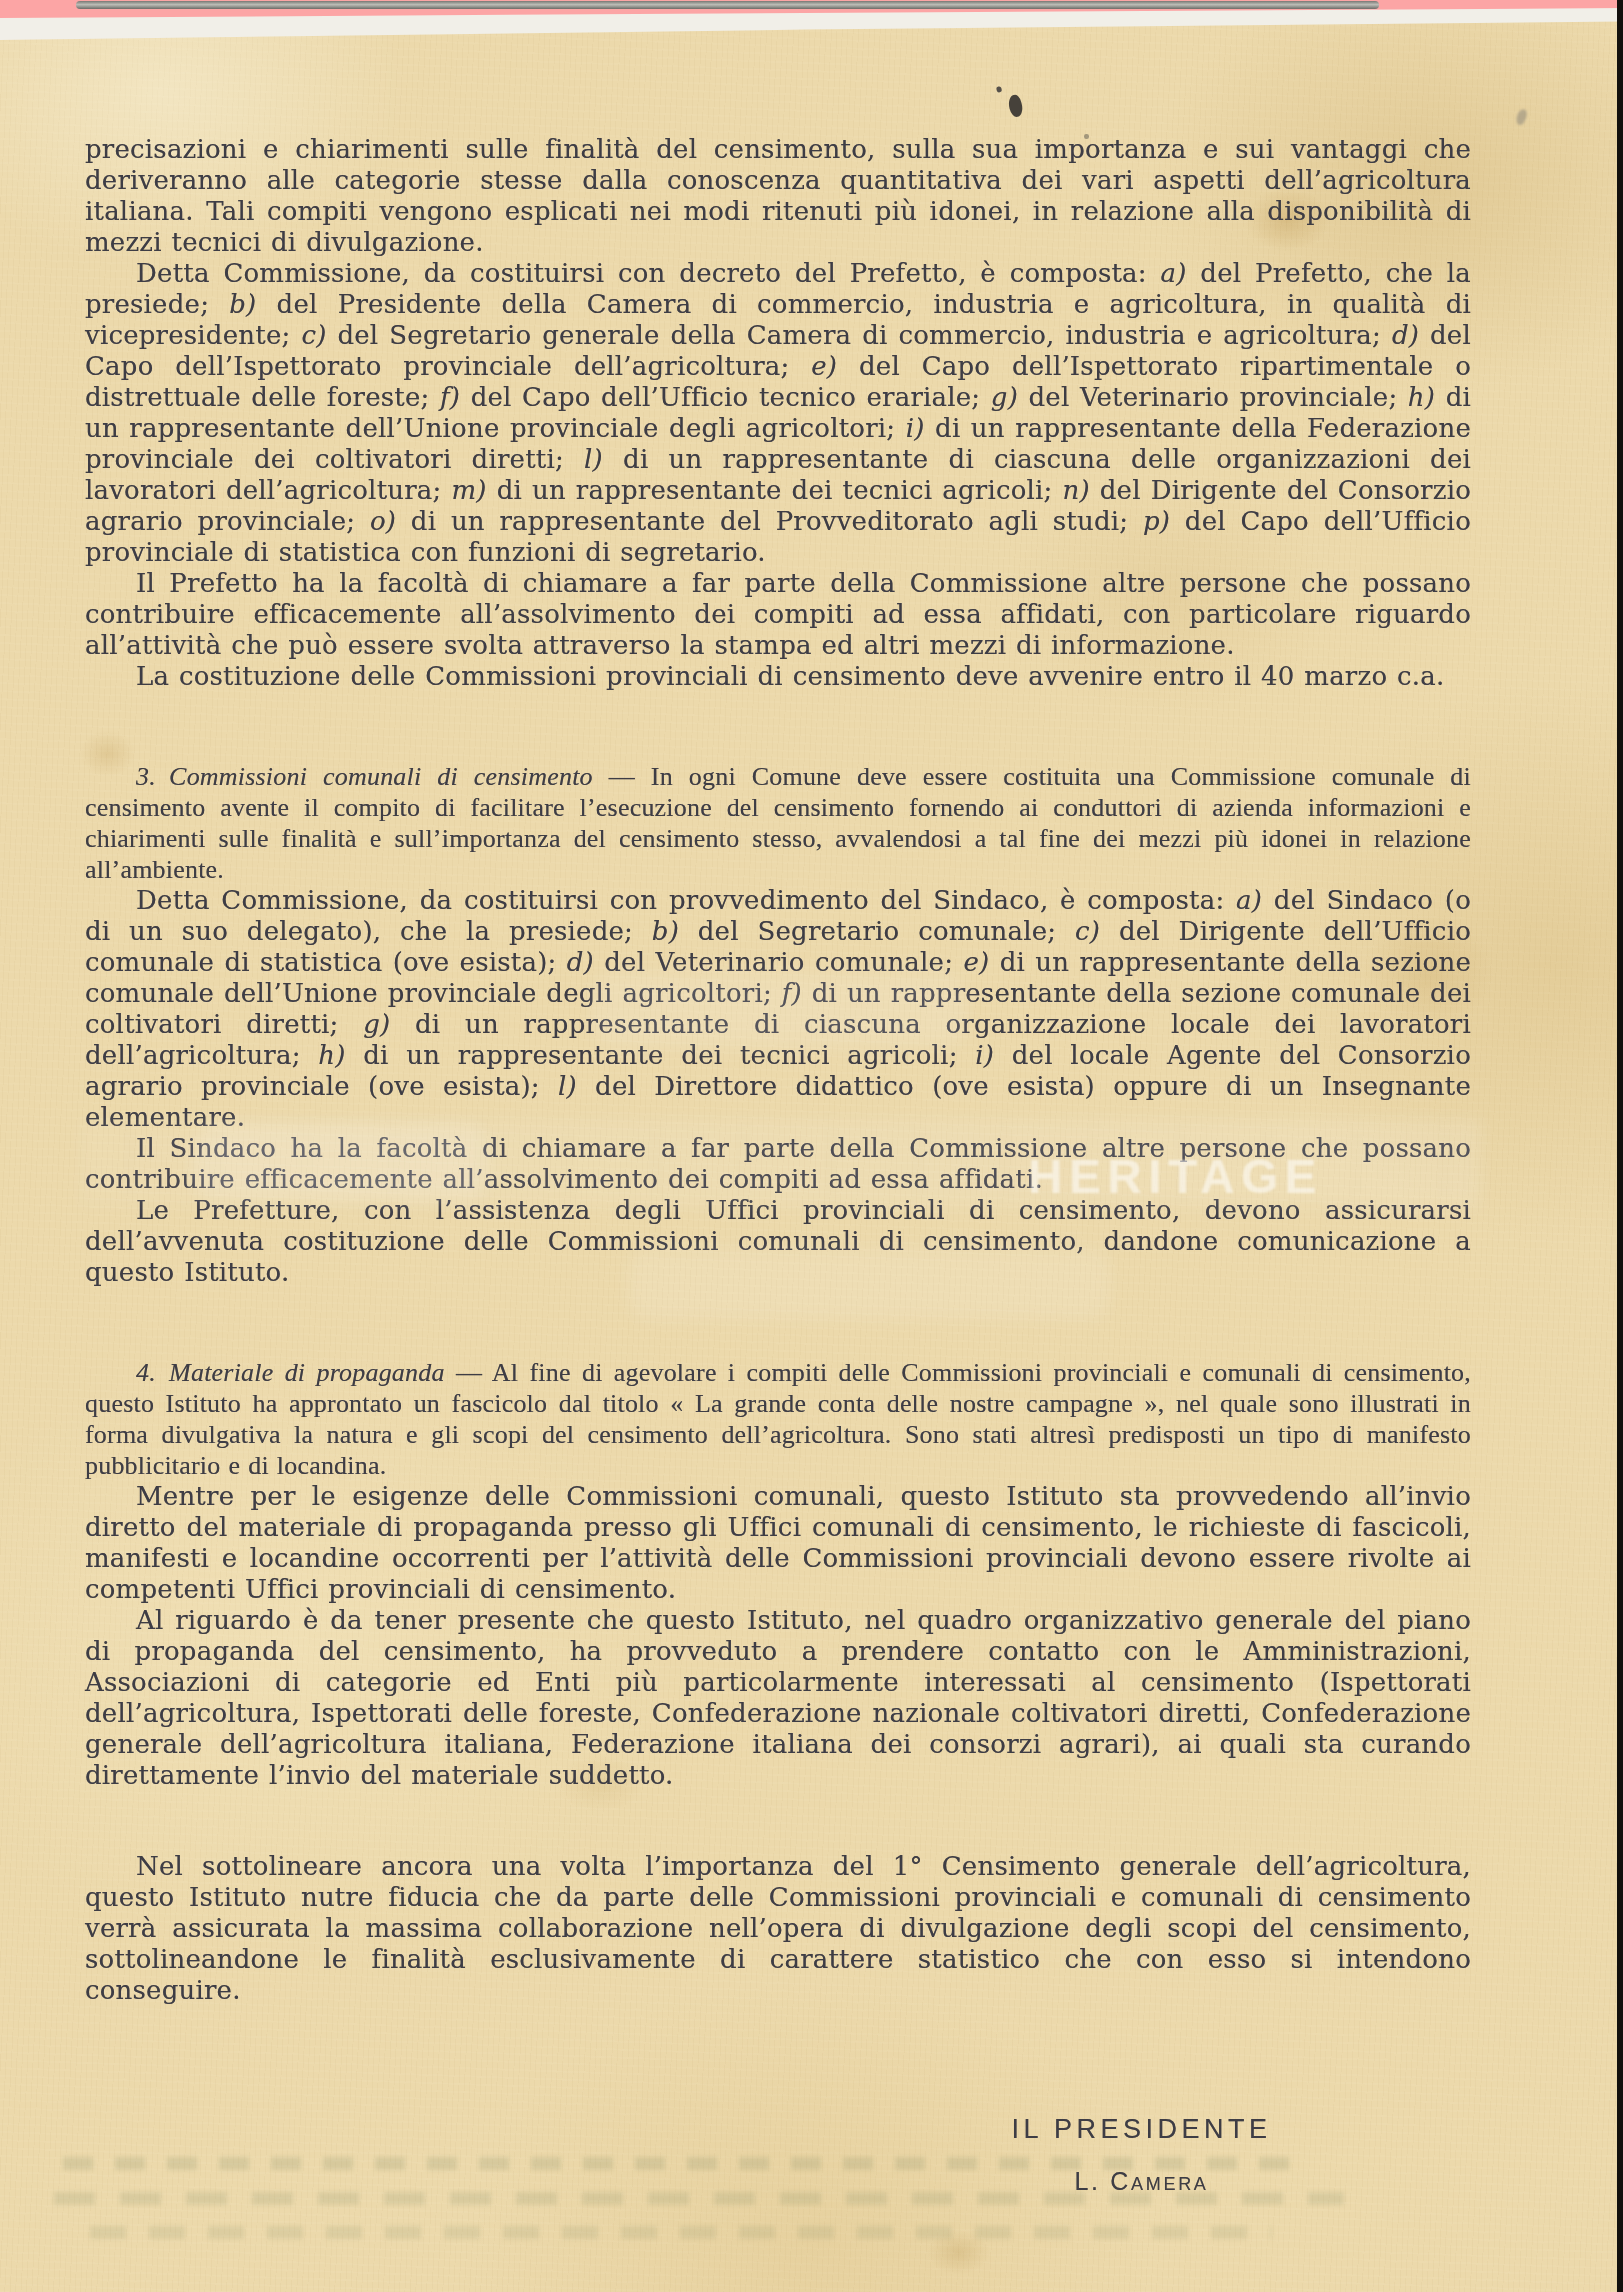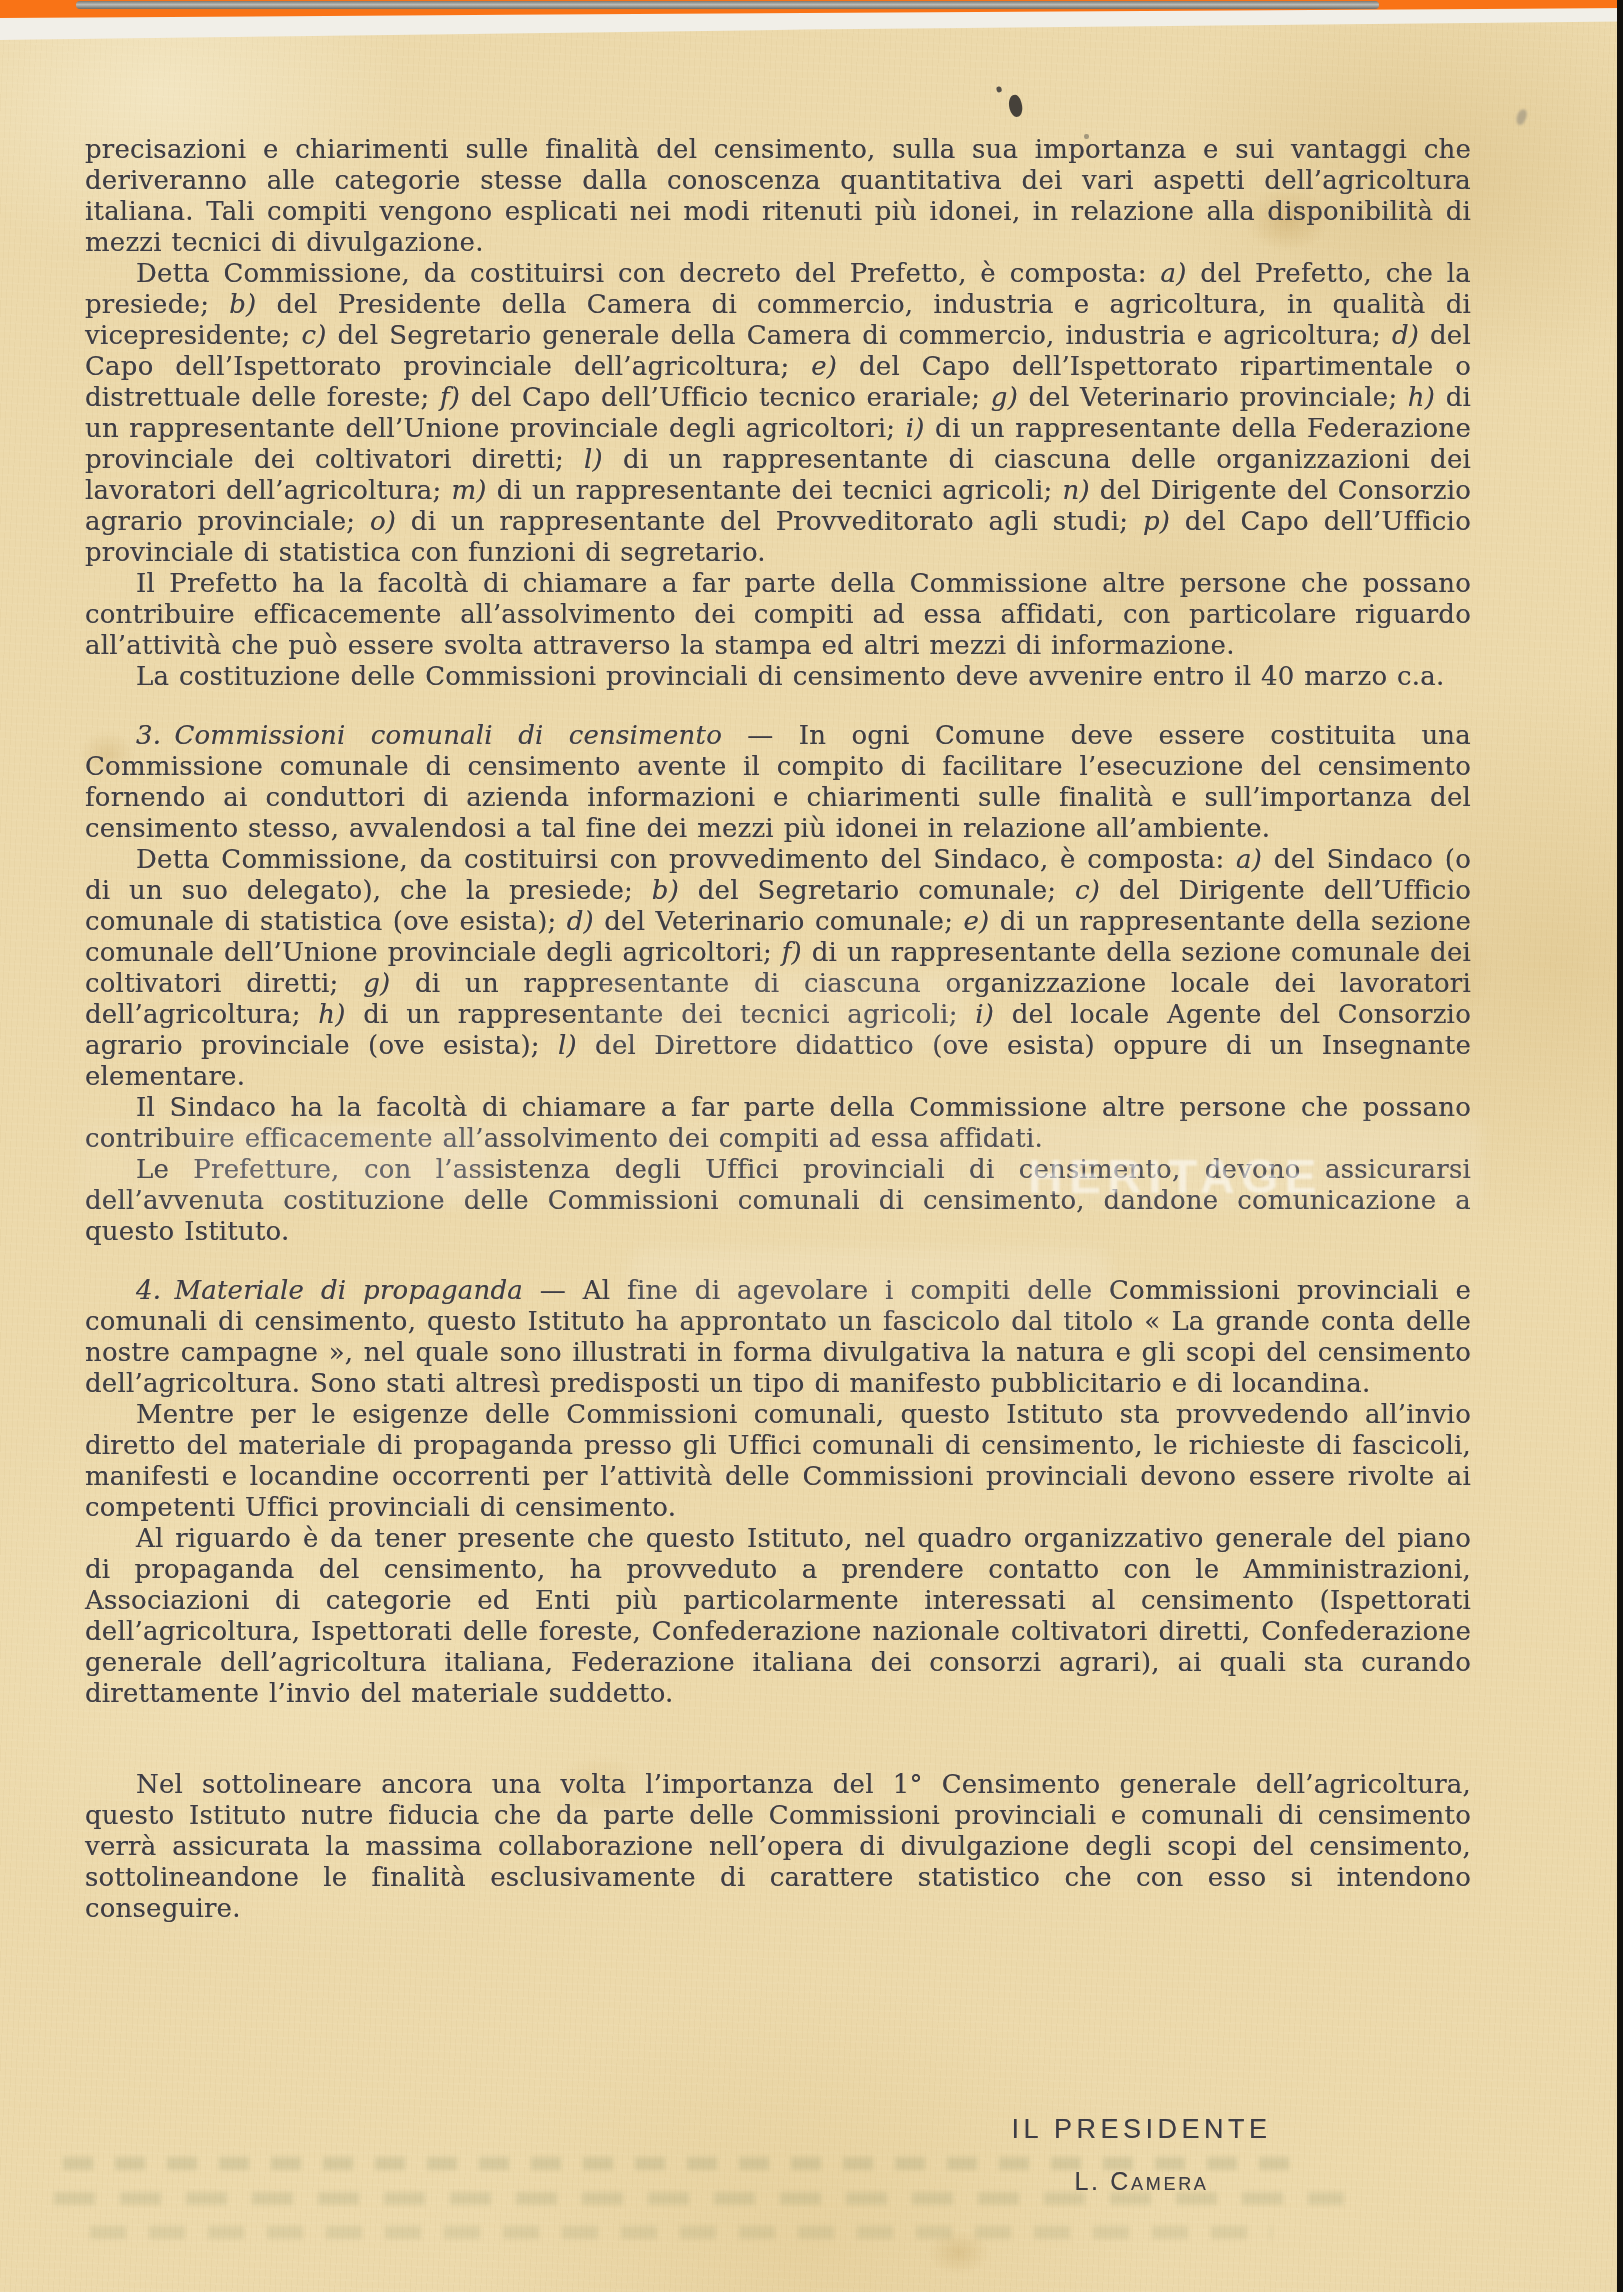--- a/index.html
+++ b/index.html
@@ -1,16 +1,16 @@
 <!DOCTYPE html>
 <html lang="it" style="font-size:14.3px"><head>
 <meta charset="utf-8">
 <style>
   html,body{margin:0;padding:0;background:#191917;}
-  .page{position:relative;width:1624px;height:2293px;overflow:hidden;background:#f97316;}
+  .page{position:relative;width:1624px;height:2293px;overflow:hidden;background:#fca5a5;}
 
   
   .edge-white{position:absolute;left:0;top:12.5px;width:1624px;height:25px;background:#f1efe8;transform:skewY(-0.35deg);}
   .scan-rod{position:absolute;left:76px;top:0.9px;width:1303px;height:8px;border-radius:4.5px;
     background:linear-gradient(180deg,#787874,#bcbcb6 45%,#6c6c68);}
   .edge-right{position:absolute;right:0;top:0;width:7.2px;height:2293px;background:#12100d;z-index:40;}
 
   
   .paper{position:absolute;left:0;top:0;width:1624px;height:2293px;
     clip-path:polygon(0px 40px,806px 29.6px,1624px 21.5px,1624px 2293px,0px 2293px);
@@ -25,21 +25,21 @@
       repeating-linear-gradient(93deg,rgba(146,110,50,.045) 0 0.9px,transparent 0.9px 5.4px),
       repeating-linear-gradient(2deg,rgba(255,250,230,.05) 0 1.8px,transparent 1.8px 8px);}
 
   
   .text-col{position:absolute;left:85px;top:134px;width:1386px;z-index:10;
     font-family:"DejaVu Serif",serif;font-size:26px;line-height:31px;color:#3e3d45;
     text-align:justify;letter-spacing:0.2px;word-spacing:1.3px;
     text-shadow:0 0 0.6px rgba(62,61,69,.55);}
   .para{margin:0;}
   .para.indent{text-indent:51px;}
-  .gap-section{margin-top:28px;}
+  .gap-section{margin-top:69px;font-family:Liberation Serif, serif;}
   .gap-large{margin-top:60px;}
   .it{font-style:italic;}
 
   
   .signature{position:absolute;left:931px;top:2114px;width:421px;z-index:10;text-align:center;
     font-family:Liberation Sans, sans-serif;color:#3e3d45;text-shadow:0 0 0.6px rgba(62,61,69,.5);}
   .sig-title{font-size:27px;letter-spacing:4.5px;}
   .sig-name{margin-top:21.5px;font-size:25px;font-variant:small-caps;letter-spacing:2.7px;}
 
   

